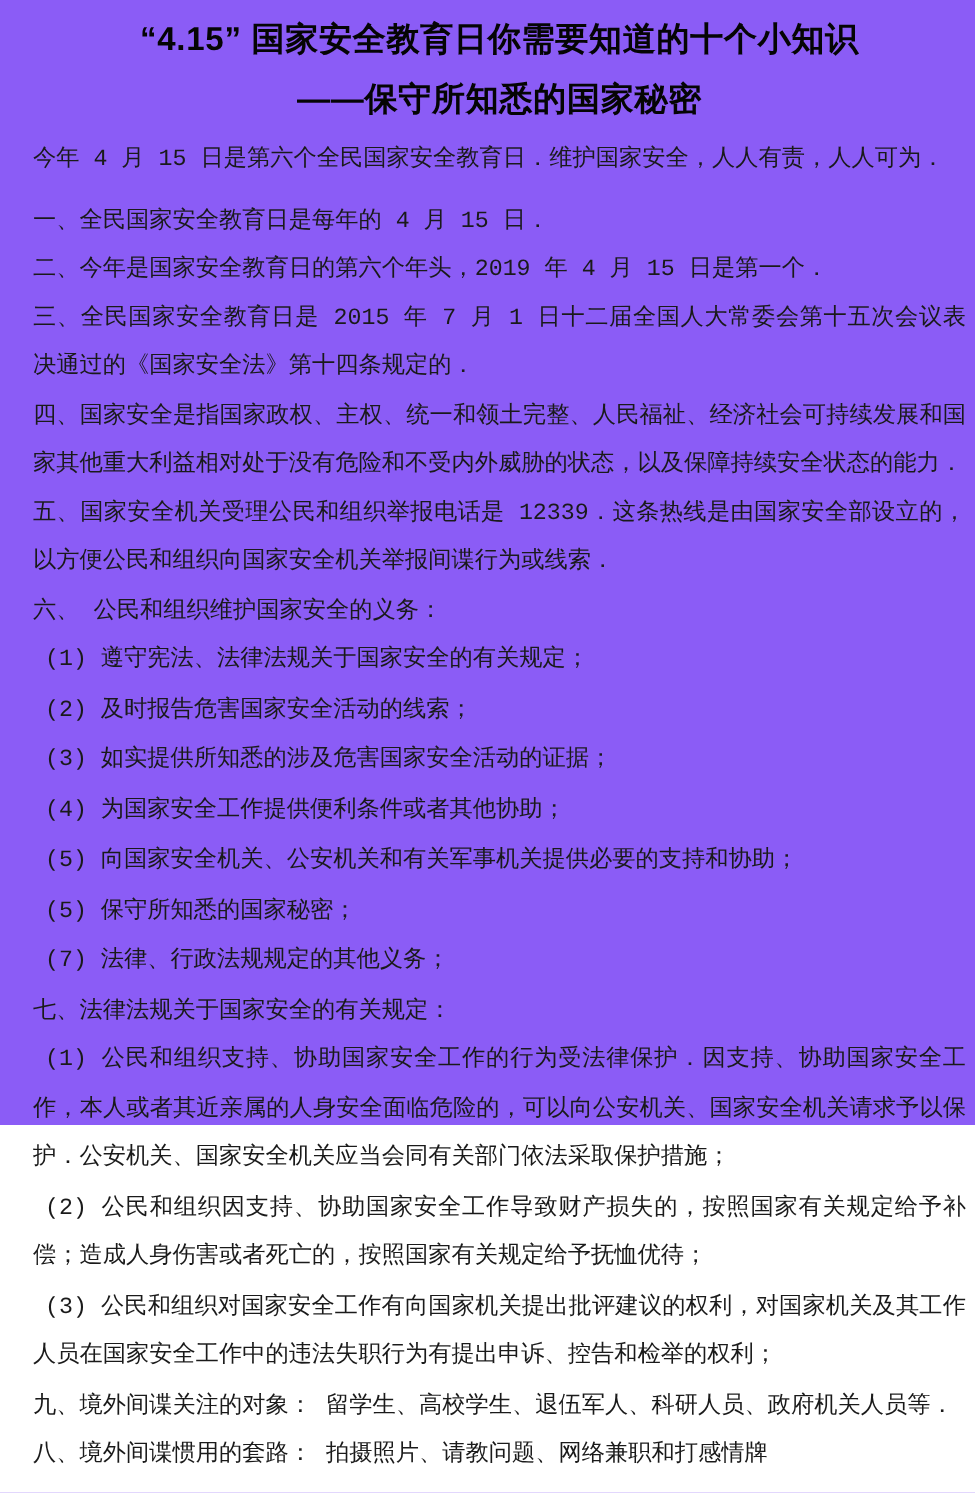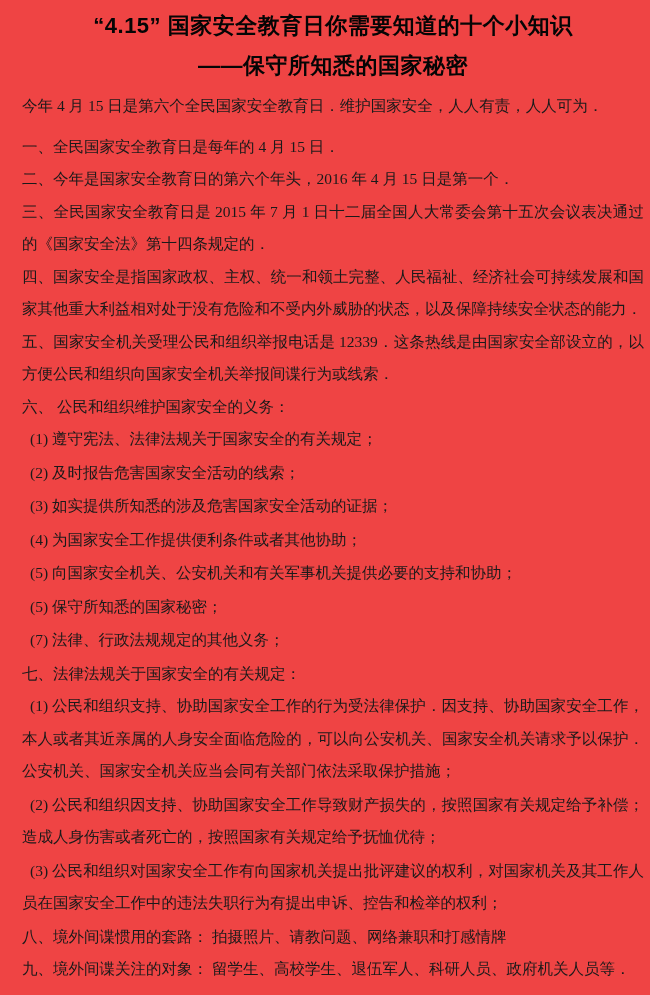--- a/index.html
+++ b/index.html
@@ -6,40 +6,40 @@
     margin: 0;
     padding: 0;
     width: 650px;
     height: 995px;
     background: #ffffff;
     overflow: hidden;
   }
   .page {
     box-sizing: border-box;
     width: 650px;
-    height: 995px;
+    height: 750px;
     padding: 6px 6px 0 22px;
-    background: #ef4444;
+    background: #8b5cf6;
     color: #111111;
   }
   .title-block {
     margin: 0 0 4px 0;
   }
   .title-line {
     font-family: "Liberation Sans", "DejaVu Sans", sans-serif;
     font-weight: 700;
     font-size: 22px;
     line-height: 40px;
     text-align: center;
     color: #050505;
     margin: 0;
     letter-spacing: 0.5px;
   }
   .doc-body {
-    font-family: Liberation Serif, serif;
+    font-family: Liberation Mono, monospace;
     font-size: 15.5px;
     color: #1a1a1a;
   }
   .para {
     margin: 0;
     line-height: 32.5px;
     text-align: justify;
     text-justify: inter-ideograph;
     word-break: break-all;
   }
@@ -58,32 +58,32 @@
 <body>
 
 <div class="page">
   <div class="title-block">
     <p class="title-line">“4.15” 国家安全教育日你需要知道的十个小知识</p>
     <p class="title-line">——保守所知悉的国家秘密</p>
   </div>
   <div class="doc-body">
       <p class="para intro">今年 4 月 15 日是第六个全民国家安全教育日．维护国家安全，人人有责，人人可为．</p>
       <p class="para section">一、全民国家安全教育日是每年的 4 月 15 日．</p>
-      <p class="para section">二、今年是国家安全教育日的第六个年头，2016 年 4 月 15 日是第一个．</p>
+      <p class="para section">二、今年是国家安全教育日的第六个年头，2019 年 4 月 15 日是第一个．</p>
       <p class="para section">三、全民国家安全教育日是 2015 年 7 月 1 日十二届全国人大常委会第十五次会议表决通过的《国家安全法》第十四条规定的．</p>
       <p class="para section">四、国家安全是指国家政权、主权、统一和领土完整、人民福祉、经济社会可持续发展和国家其他重大利益相对处于没有危险和不受内外威胁的状态，以及保障持续安全状态的能力．</p>
       <p class="para section">五、国家安全机关受理公民和组织举报电话是 12339．这条热线是由国家安全部设立的，以方便公民和组织向国家安全机关举报间谍行为或线索．</p>
       <p class="para section">六、 公民和组织维护国家安全的义务：</p>
       <p class="para subitem">(1) 遵守宪法、法律法规关于国家安全的有关规定；</p>
       <p class="para subitem">(2) 及时报告危害国家安全活动的线索；</p>
       <p class="para subitem">(3) 如实提供所知悉的涉及危害国家安全活动的证据；</p>
       <p class="para subitem">(4) 为国家安全工作提供便利条件或者其他协助；</p>
       <p class="para subitem">(5) 向国家安全机关、公安机关和有关军事机关提供必要的支持和协助；</p>
       <p class="para subitem">(5) 保守所知悉的国家秘密；</p>
       <p class="para subitem">(7) 法律、行政法规规定的其他义务；</p>
       <p class="para section">七、法律法规关于国家安全的有关规定：</p>
       <p class="para subitem">(1) 公民和组织支持、协助国家安全工作的行为受法律保护．因支持、协助国家安全工作，本人或者其近亲属的人身安全面临危险的，可以向公安机关、国家安全机关请求予以保护．公安机关、国家安全机关应当会同有关部门依法采取保护措施；</p>
       <p class="para subitem">(2) 公民和组织因支持、协助国家安全工作导致财产损失的，按照国家有关规定给予补偿；造成人身伤害或者死亡的，按照国家有关规定给予抚恤优待；</p>
       <p class="para subitem">(3) 公民和组织对国家安全工作有向国家机关提出批评建议的权利，对国家机关及其工作人员在国家安全工作中的违法失职行为有提出申诉、控告和检举的权利；</p>
+      <p class="para section">九、境外间谍关注的对象： 留学生、高校学生、退伍军人、科研人员、政府机关人员等．</p>
       <p class="para section">八、境外间谍惯用的套路： 拍摄照片、请教问题、网络兼职和打感情牌</p>
-      <p class="para section">九、境外间谍关注的对象： 留学生、高校学生、退伍军人、科研人员、政府机关人员等．</p>
     </div>
 </div>
 
 </body></html>

